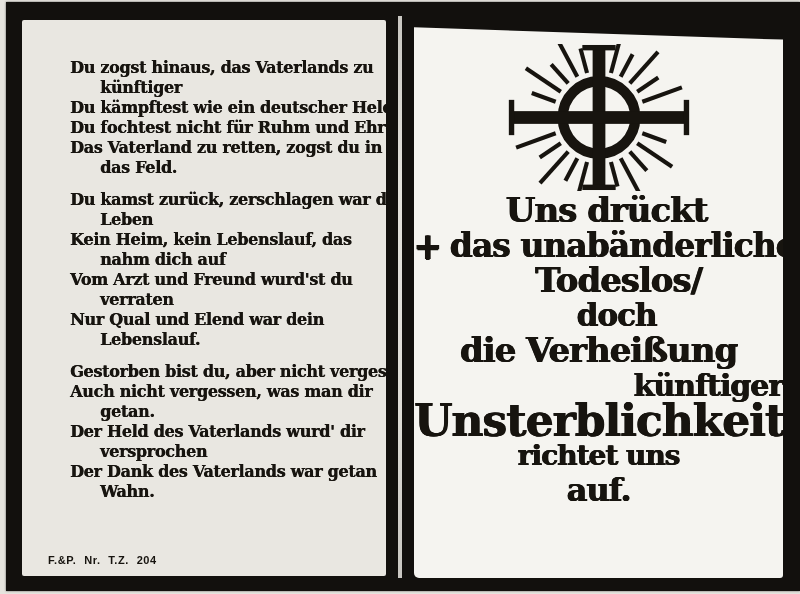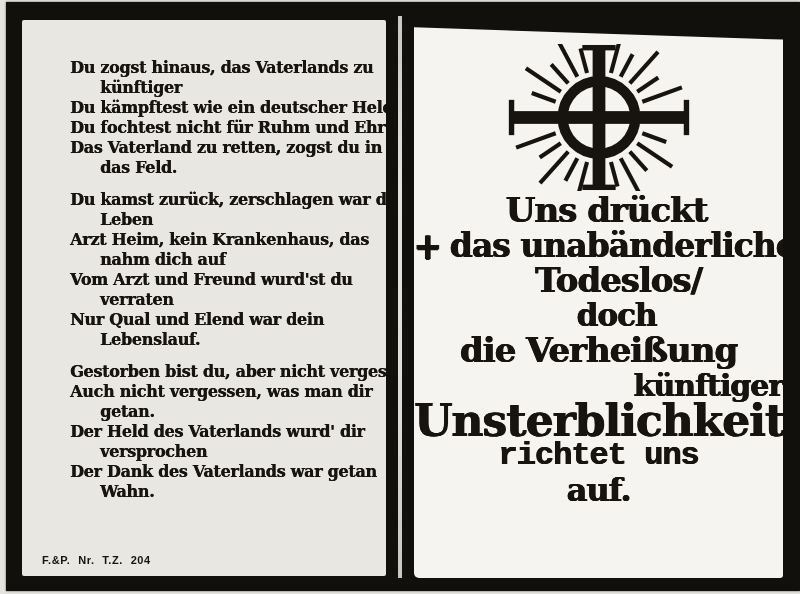--- a/index.html
+++ b/index.html
@@ -39,21 +39,21 @@
     padding:38px 4px 0 48px;
     color:var(--ink);
     font-size:16px;line-height:20px;font-weight:700;
     letter-spacing:-0.3px;
     text-shadow:0.4px 0 currentColor;
   }
   .stanza{margin:0 0 12px 0;}
   .poem-line{white-space:nowrap;}
   .poem-line.indent{padding-left:30px;}
   .imprint{
-    position:absolute;left:20px;bottom:10px;
+    position:absolute;left:26px;bottom:10px;
     font-family:"Liberation Sans", sans-serif;
     font-weight:bold;font-size:11px;letter-spacing:0.6px;word-spacing:4px;
     color:var(--ink);
   }
   
   .emblem{display:block;margin:26px auto 0 auto;width:196px;height:147px;}
   .emblem .stroke{stroke:var(--ink);}
   .emblem .fill{fill:var(--ink);}
   .verse{
     margin-top:2px;width:100%;text-align:center;
@@ -79,21 +79,21 @@
             <div class="poem-line">Du zogst hinaus, das Vaterlands zu</div>
             <div class="poem-line indent">künftiger</div>
             <div class="poem-line">Du kämpftest wie ein deutscher Held</div>
             <div class="poem-line">Du fochtest nicht für Ruhm und Ehren</div>
             <div class="poem-line">Das Vaterland zu retten, zogst du in</div>
             <div class="poem-line indent">das Feld.</div>
           </div>
           <div class="stanza">
             <div class="poem-line">Du kamst zurück, zerschlagen war dein</div>
             <div class="poem-line indent">Leben</div>
-            <div class="poem-line">Arzt Heim, kein Krankenhaus, das</div>
+            <div class="poem-line">Kein Heim, kein Lebenslauf, das</div>
             <div class="poem-line indent">nahm dich auf</div>
             <div class="poem-line">Vom Arzt und Freund wurd'st du</div>
             <div class="poem-line indent">verraten</div>
             <div class="poem-line">Nur Qual und Elend war dein</div>
             <div class="poem-line indent">Lebenslauf.</div>
           </div>
           <div class="stanza">
             <div class="poem-line">Gestorben bist du, aber nicht vergessen</div>
             <div class="poem-line">Auch nicht vergessen, was man dir</div>
             <div class="poem-line indent">getan.</div>
@@ -146,19 +146,19 @@
       </svg>
 
       <div class="verse">
           <div class="verse-line" style="font-size: 34px; padding-left: 16px;"><span>Uns drückt</span></div>
           <div class="verse-line" style="font-size: 33px;"><span class="cross-prefix">+</span><span>das unabänderliche</span></div>
           <div class="verse-line" style="font-size: 34px; padding-left: 40px;"><span>Todeslos/</span></div>
           <div class="verse-line" style="font-size: 31px; margin-left: 36px;"><span>doch</span></div>
           <div class="verse-line" style="font-size: 34px;"><span>die Verheißung</span></div>
           <div class="verse-line" style="font-size: 30px; text-align: right;"><span>künftiger</span></div>
           <div class="verse-line" style="font-size: 44px;"><span>Unsterblichkeit</span></div>
-          <div class="verse-line" style="font-size: 32px; font-family: Liberation Mono, monospace;"><span>richtet uns</span></div>
+          <div class="verse-line" style="font-size: 28px;"><span>richtet uns</span></div>
           <div class="verse-line" style="font-size: 32px; text-align: center;"><span>auf.</span></div>
         </div>
     </div>
 
   </div>
 </div>
 
 </body></html>

